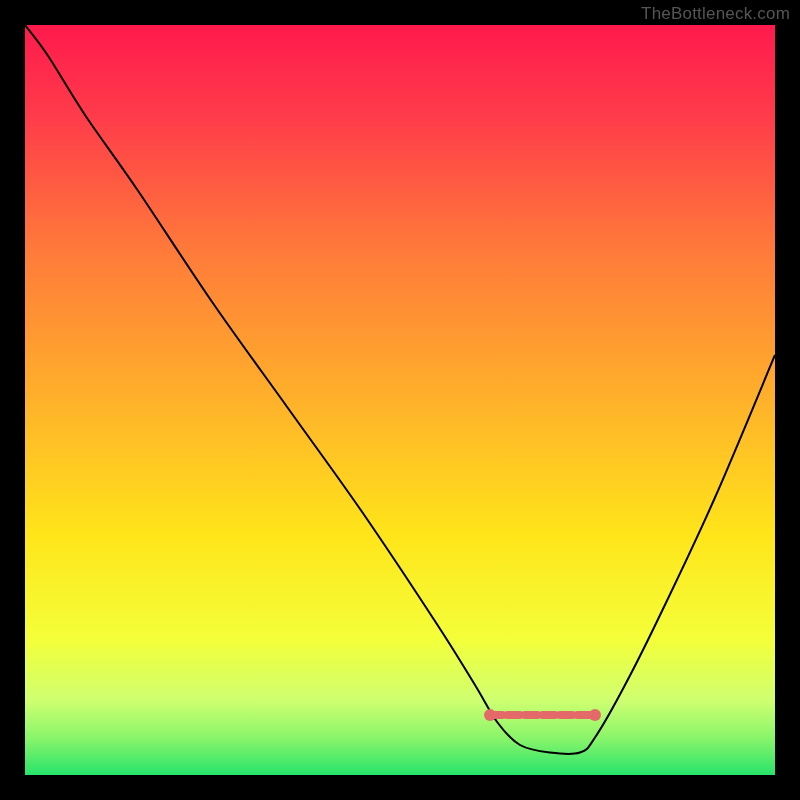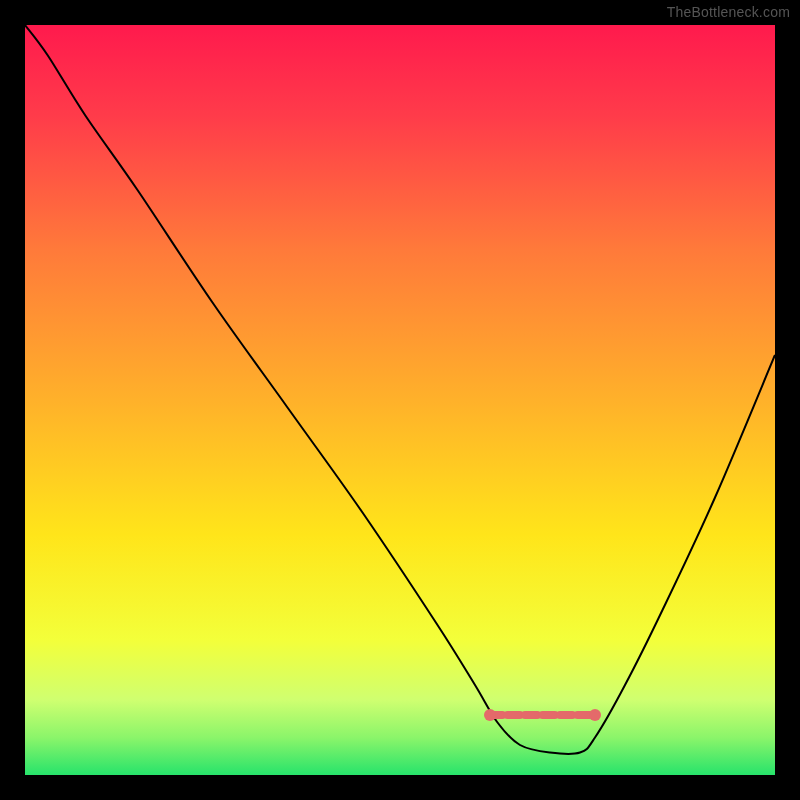--- a/index.html
+++ b/index.html
@@ -14,21 +14,21 @@
   .container {
     position: relative;
     width: 800px;
     height: 800px;
   }
   .watermark {
     position: absolute;
     top: 4px;
     right: 10px;
     color: #555;
-    font-size: 14px;
+    font-size: 17px;
     font-weight: 500;
     letter-spacing: 0.2px;
     z-index: 20;
   }
   .plot {
     position: absolute;
     left: 25px;
     top: 25px;
     width: 750px;
     height: 750px;

